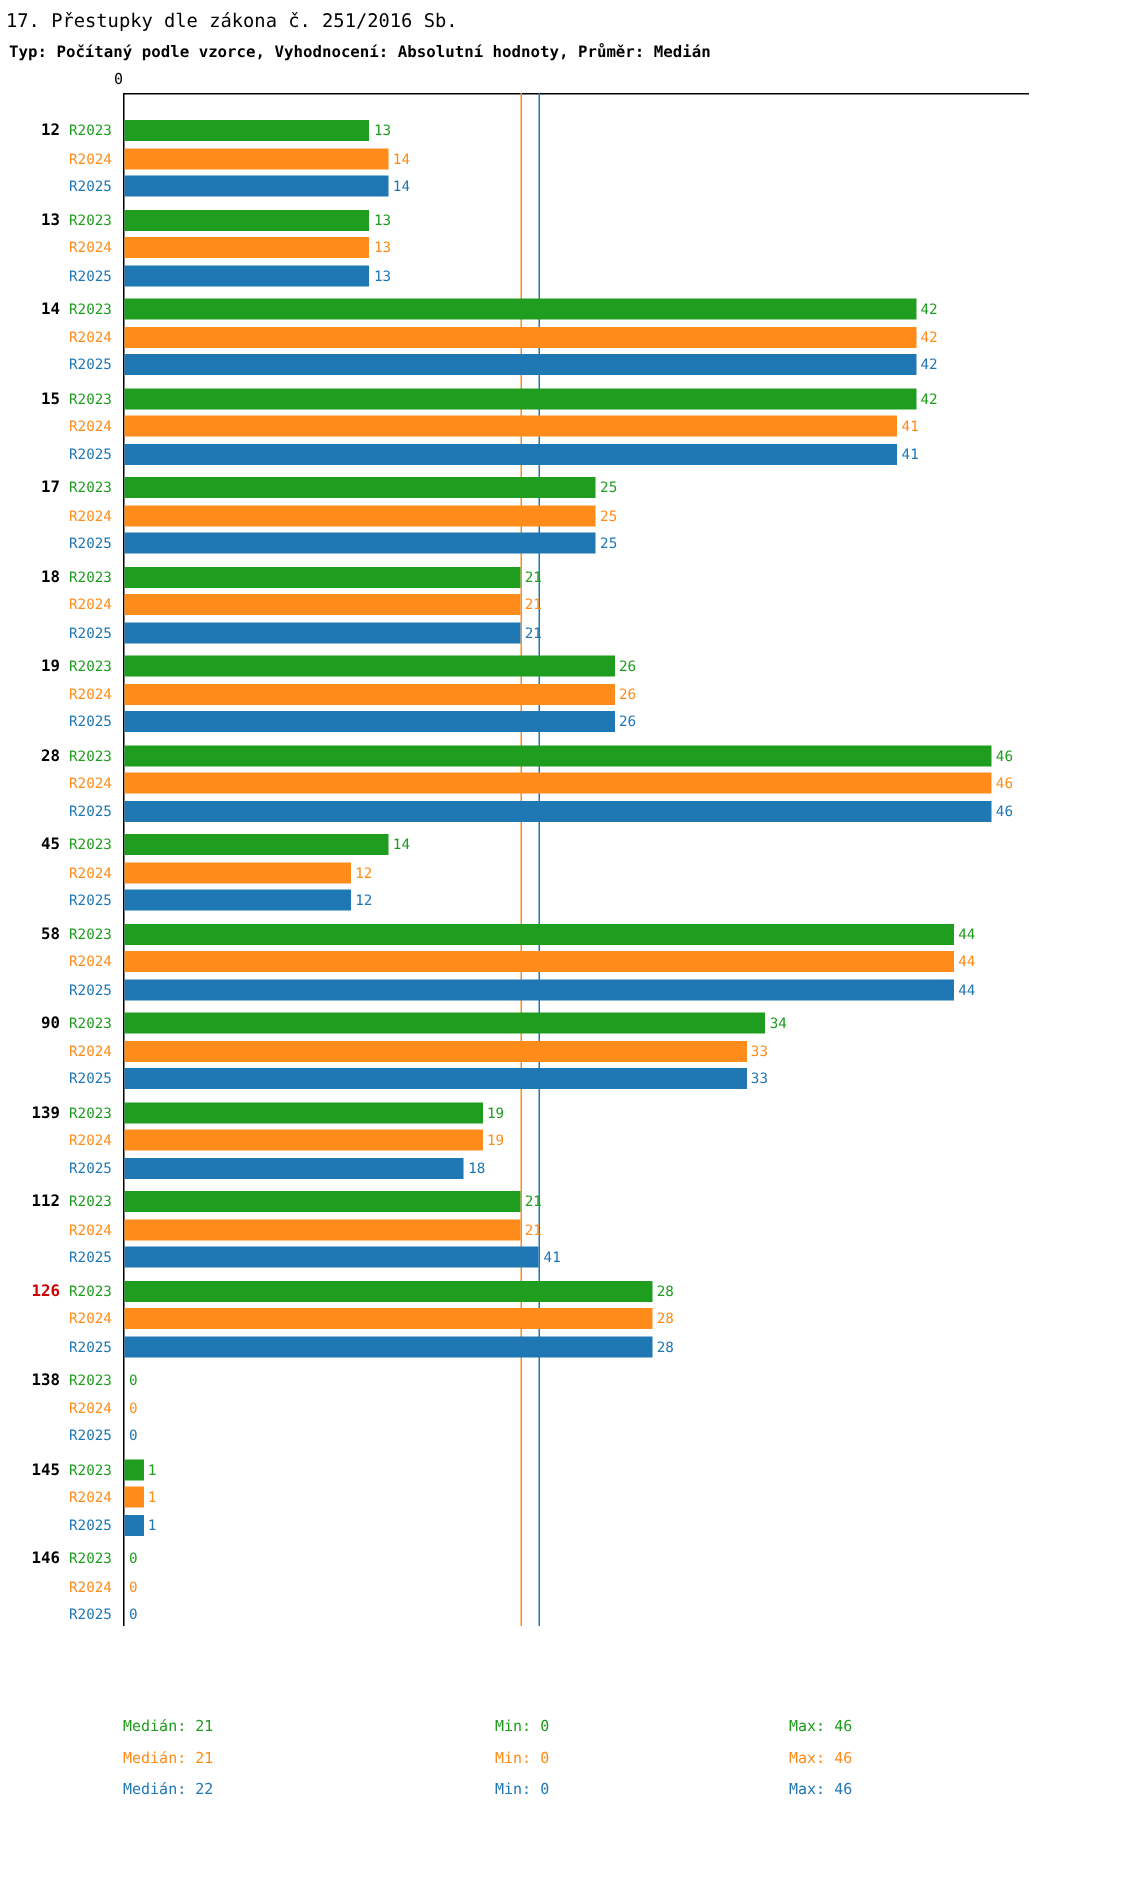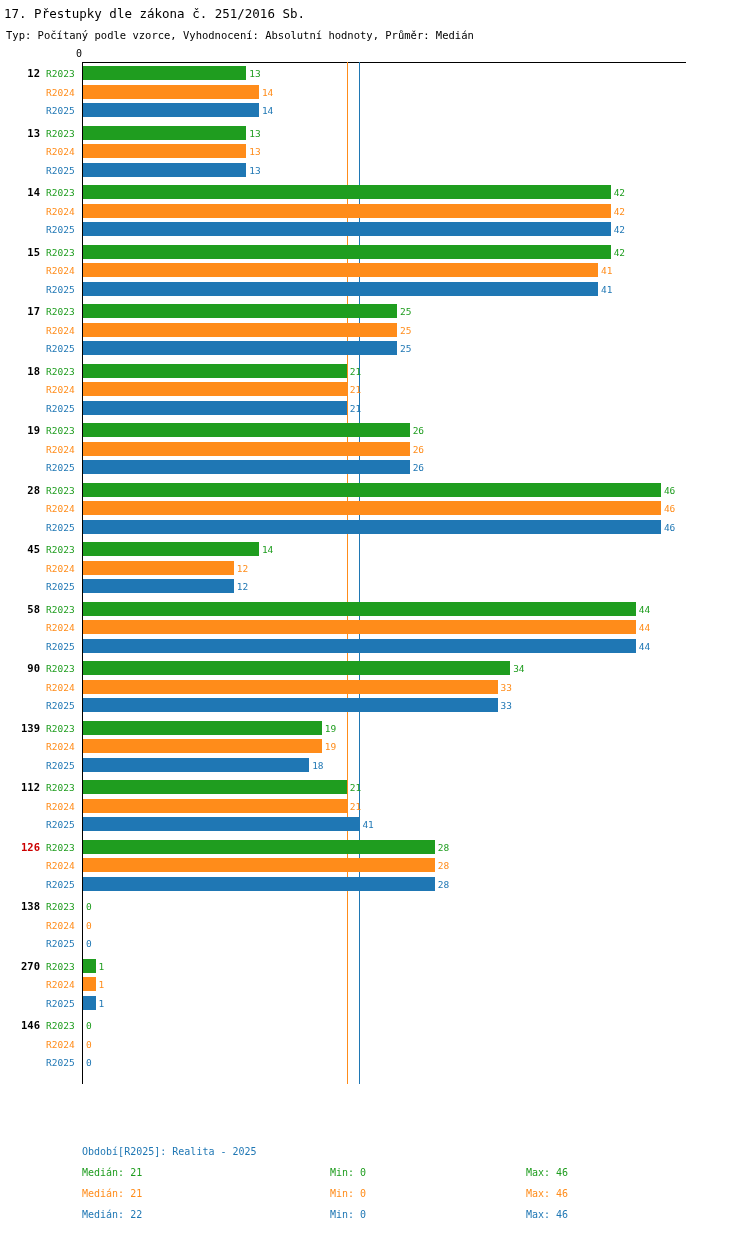--- a/index.html
+++ b/index.html
@@ -21,21 +21,21 @@
   .title-line {
     font-family: "DejaVu Sans Mono", monospace;
     font-size: 12.5px;
     font-weight: normal;
     line-height: 19px;
     white-space: pre-wrap;
   }
   .subtitle {
     font-family: "DejaVu Sans Mono", monospace;
     font-size: 10.5px;
-    font-weight: normal;
+    font-weight: bold;
     line-height: 14px;
     margin-top: 5px;
     padding-left: 2px;
   }
   .chart-area {
     position: relative;
     margin-top: 6px;
     height: 1040px;
   }
   .axis-zero-label {
@@ -139,21 +139,21 @@
   <div class="subtitle">Typ: Počítaný podle vzorce, Vyhodnocení: Absolutní hodnoty, Průměr: Medián</div>
 </div>
 
 <div class="chart-area">
   <div class="axis-zero-label">0</div>
   <div class="plot" id="plot">
     <div class="top-rule"></div>
     <div class="axis-line"></div>
   <div class="vline" style="left: 346.812px; background: rgb(255, 140, 26);"></div>
       <div class="vline" style="left: 359.375px; background: rgb(31, 119, 180);"></div>
-      <div style="position: absolute; left: 0px; top: 3px; width: 750px;">
+      <div style="position: absolute; left: 0px; top: 17px; width: 750px;">
         <div class="group">
           <div class="group-label">12</div>
           <div class="row">
             <div class="row-label" style="color: rgb(31, 157, 31);">R2023</div>
             <div class="bar" style="width: 163.312px; background: rgb(31, 157, 31);"></div>
             <div class="bar-value" style="left: 249.312px; color: rgb(31, 157, 31);">13</div>
           </div>
           <div class="row">
             <div class="row-label" style="color: rgb(255, 140, 26);">R2024</div>
             <div class="bar" style="width: 175.875px; background: rgb(255, 140, 26);"></div>
@@ -411,21 +411,21 @@
             <div class="bar" style="width: 0px; background: rgb(255, 140, 26);"></div>
             <div class="bar-value" style="left: 86px; color: rgb(255, 140, 26);">0</div>
           </div>
           <div class="row">
             <div class="row-label" style="color: rgb(31, 119, 180);">R2025</div>
             <div class="bar" style="width: 0px; background: rgb(31, 119, 180);"></div>
             <div class="bar-value" style="left: 86px; color: rgb(31, 119, 180);">0</div>
           </div>
         </div>
         <div class="group">
-          <div class="group-label">270</div>
+          <div class="group-label">145</div>
           <div class="row">
             <div class="row-label" style="color: rgb(31, 157, 31);">R2023</div>
             <div class="bar" style="width: 12.5625px; background: rgb(31, 157, 31);"></div>
             <div class="bar-value" style="left: 98.5625px; color: rgb(31, 157, 31);">1</div>
           </div>
           <div class="row">
             <div class="row-label" style="color: rgb(255, 140, 26);">R2024</div>
             <div class="bar" style="width: 12.5625px; background: rgb(255, 140, 26);"></div>
             <div class="bar-value" style="left: 98.5625px; color: rgb(255, 140, 26);">1</div>
           </div>
@@ -451,23 +451,20 @@
             <div class="row-label" style="color: rgb(31, 119, 180);">R2025</div>
             <div class="bar" style="width: 0px; background: rgb(31, 119, 180);"></div>
             <div class="bar-value" style="left: 86px; color: rgb(31, 119, 180);">0</div>
           </div>
         </div>
       </div>
     </div>
 </div>
 
 <div class="legend">
-  <div class="legend-row">
-    <span class="legend-c3" style="color:#1f77b4">Období[R2025]: Realita - 2025</span>
-  </div>
   <div class="legend-row" style="height:21px">
     <span class="stat-c1" style="color:#1f9d1f">Medián: 21</span>
     <span class="stat-c2" style="color:#1f9d1f">Min: 0</span>
     <span class="stat-c3" style="color:#1f9d1f">Max: 46</span>
   </div>
   <div class="legend-row" style="height:21px">
     <span class="stat-c1" style="color:#ff8c1a">Medián: 21</span>
     <span class="stat-c2" style="color:#ff8c1a">Min: 0</span>
     <span class="stat-c3" style="color:#ff8c1a">Max: 46</span>
   </div>

